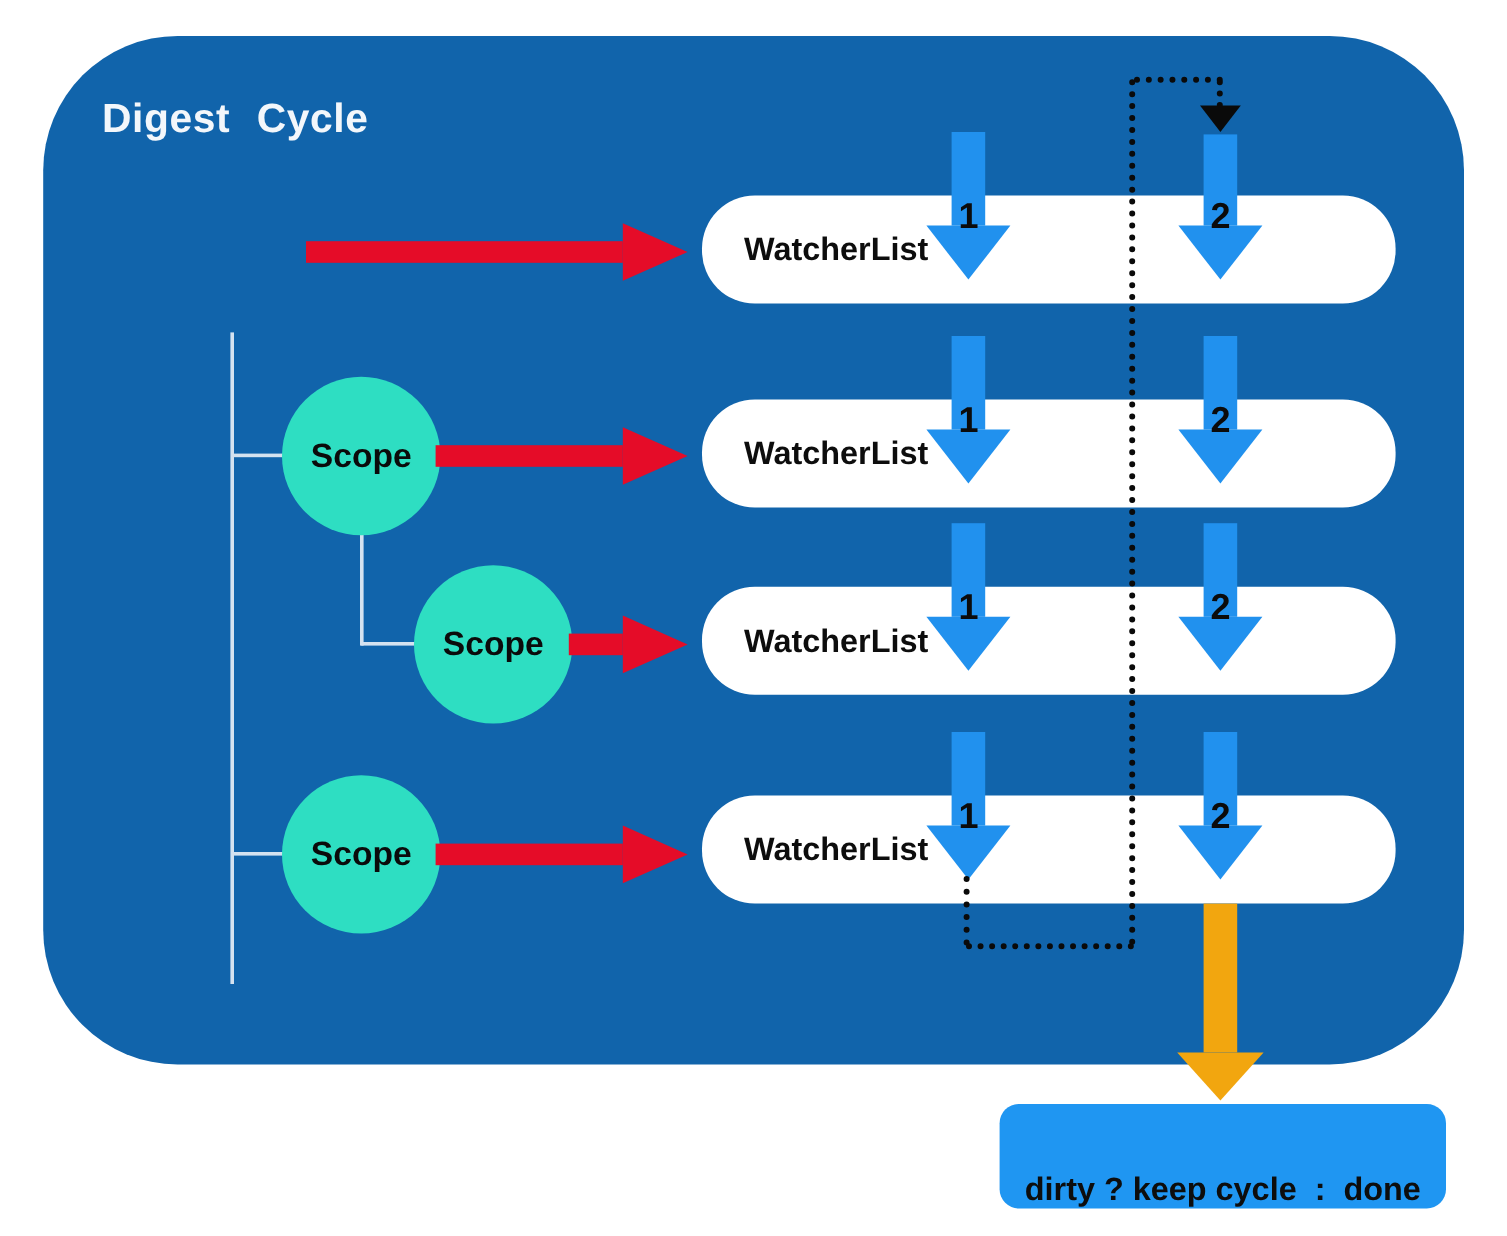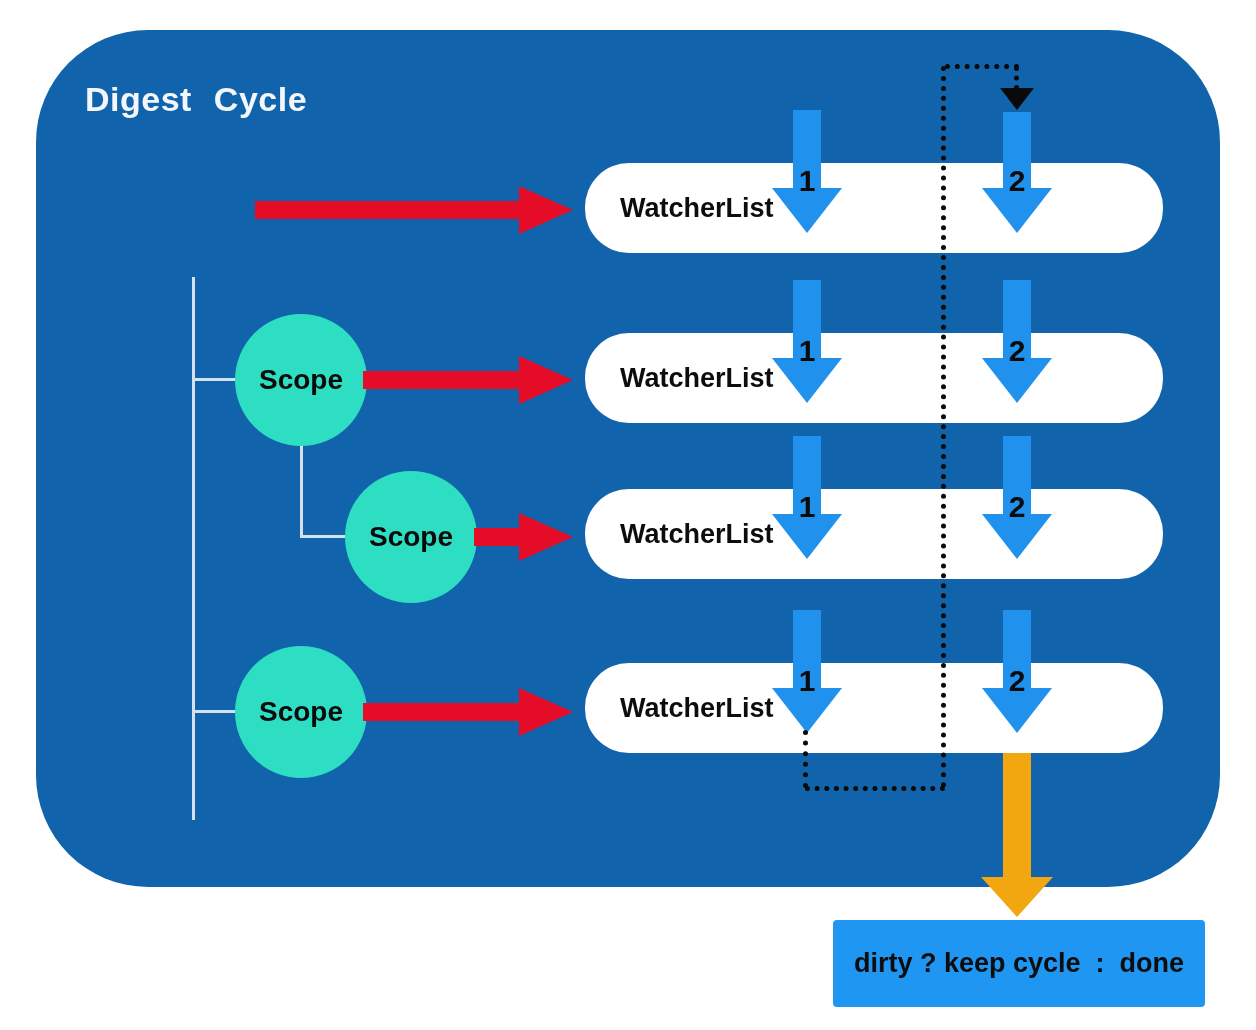--- a/index.html
+++ b/index.html
@@ -53,21 +53,21 @@
     border-top:22px solid #0a0a0a;
   }
   .orange-shaft{position:absolute;width:28px;background:#f2a60f;}
   .orange-head{
     position:absolute;width:0;height:0;
     border-left:36px solid transparent;border-right:36px solid transparent;
     border-top:40px solid #f2a60f;
   }
   .decision{
     position:absolute;left:833px;top:920px;width:372px;height:87px;
-    background:#1f96f2;border-radius:4px;display:flex;align-items:center;justify-content:center;
+    background:#1f96f2;border-radius:16px;display:flex;align-items:flex-end;justify-content:center;
     font-size:27px;font-weight:bold;color:#0d0d0d;white-space:pre;
   }
 </style>
 </head>
 <body>
 
 <div id="canvas">
 
   <div class="panel"></div>
 

